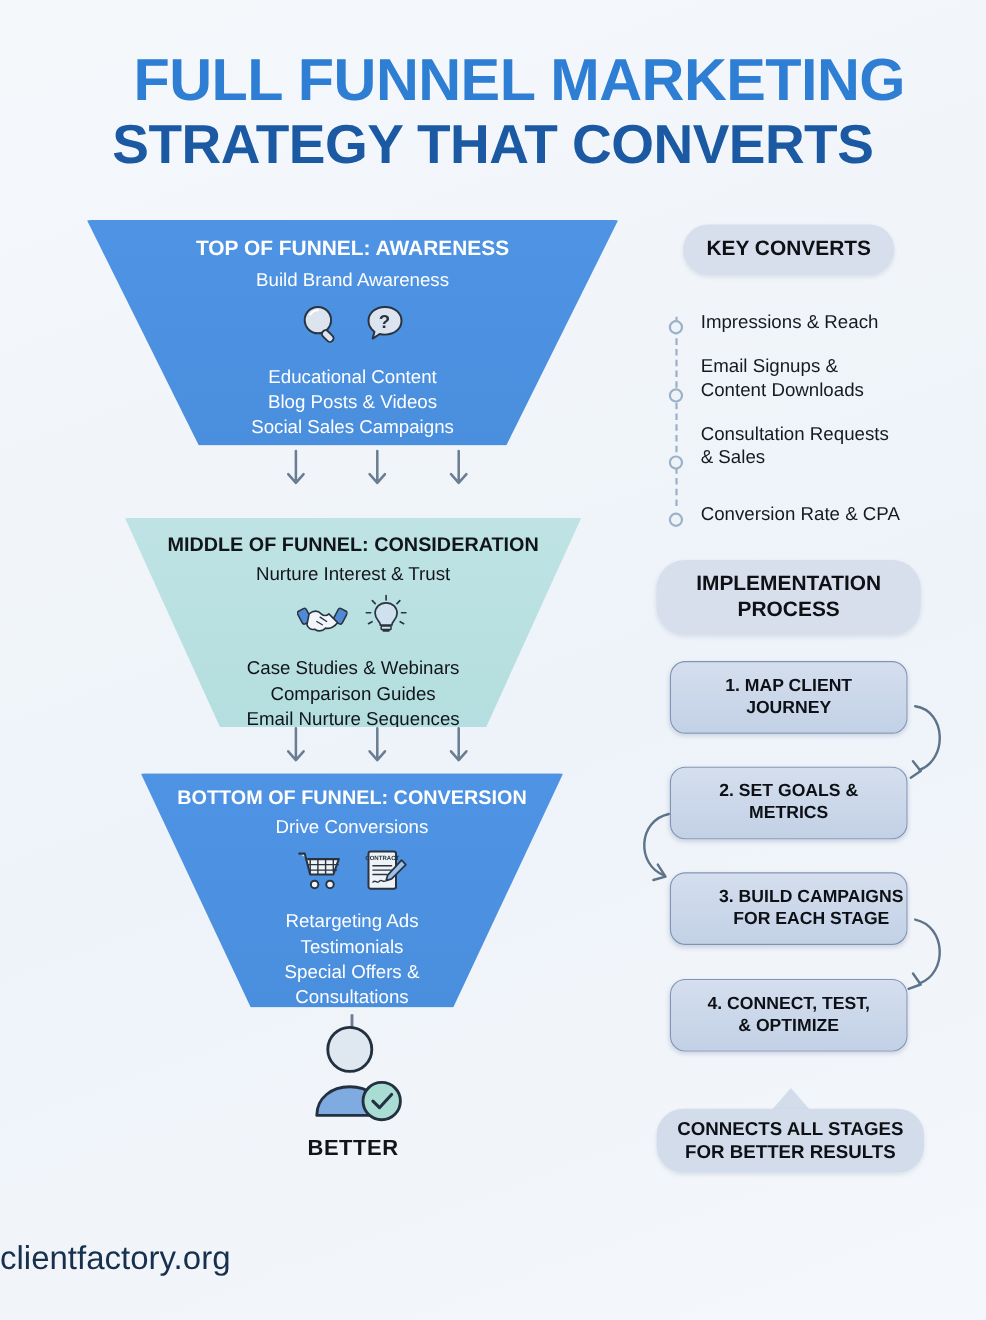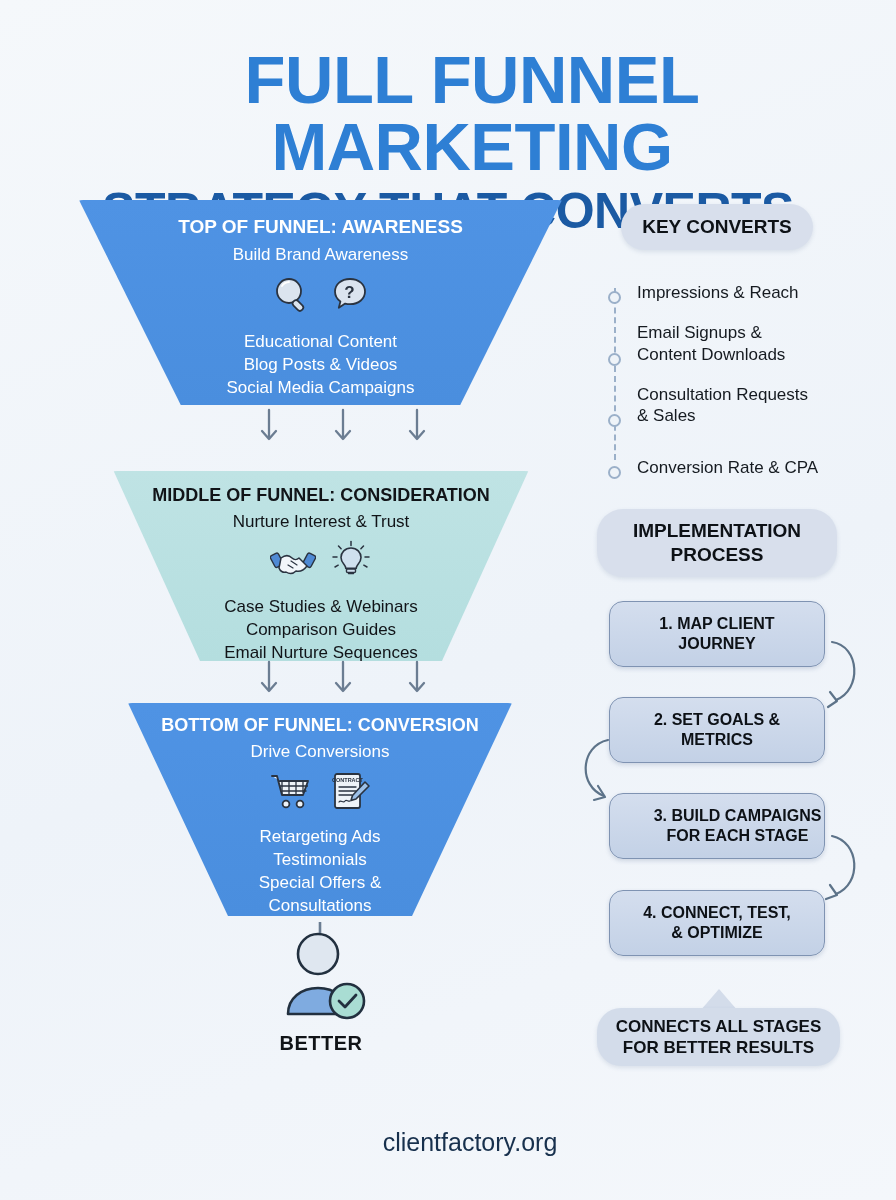--- a/index.html
+++ b/index.html
@@ -11,21 +11,21 @@
   }
   #page {
     position:relative;
     width:896px; height:1200px;
     background:linear-gradient(160deg,#f5f8fb 0%,#eef3f9 55%,#f4f7fb 100%);
   }
 
   
   .title-wrap { position:absolute; top:46px; left:0; width:896px; text-align:center; }
   .title-line { font-weight:bold; letter-spacing:-0.5px; line-height:1.0; }
-  .title-1 { font-size:67px; color:#2e7fd4;padding-left:48px; }
+  .title-1 { font-size:54px; color:#2e7fd4;padding-left:48px; }
   .title-2 { font-size:50px; color:#1b5aa3; margin-top:6px; }
 
   
   .funnel {
     position:absolute;
     display:flex; flex-direction:column; align-items:center;
     text-align:center;
     filter:drop-shadow(0 3px 5px rgba(80,110,150,.22));
   }
   .f-title { font-weight:bold; }
@@ -74,22 +74,22 @@
   
   .arrow-row { position:absolute; display:flex; gap:52px; }
   .arrows-1 { left:258px; top:408px; }
   .arrows-2 { left:258px; top:660px; }
 
   
   .client-wrap { position:absolute; left:236px; top:930px; width:170px; text-align:center; }
   .client-label { font-size:20px; font-weight:bold; color:#111418; margin-top:6px; letter-spacing:.5px; }
 
   
-  .footer { position:absolute; top:1128px; left:0; width:896px; text-align:center;
-            font-size:25px; color:#17304d;padding-left:44px; }
+  .footer { position:absolute; top:1128px; left:0; width:896px; text-align:left;
+            font-size:30px; color:#17304d; }
 
   
   .pill {
     position:absolute;
     background:#d8dfec;
     border-radius:26px;
     text-align:center;
     font-weight:bold;
     color:#0d1116;
     display:flex; align-items:center; justify-content:center;
@@ -171,21 +171,21 @@
       <span>
         <svg width="44" height="44" viewBox="0 0 44 44">
           <path d="M22 6 c9 0 15 5.6 15 12.6 c0 7-6 12.6-15 12.6 c-1.7 0-3.3-.2-4.8-.6 l-6.4 4.2 l1.6-6.2 c-3.3-2.4-5.4-5.9-5.4-10 C7 11.6 13 6 22 6 z" fill="#dbe4ef" stroke="#2a3340" stroke-width="1.8" stroke-linejoin="round"></path>
           <text x="21.5" y="25" font-family="Liberation Sans, sans-serif" font-size="17" font-weight="bold" fill="#2a3340" text-anchor="middle">?</text>
         </svg>
       </span>
     </div>
     <div class="f-items">
       <div>Educational Content</div>
       <div>Blog Posts &amp; Videos</div>
-      <div>Social Media Campaigns</div>
+      <div>Social Sales Campaigns</div>
     </div>
   </div>
 
   <div class="arrow-row arrows-1">
     <svg width="22" height="40" viewBox="0 0 22 40">
         <path d="M11 2 V30 M4 23 L11 31 L18 23" fill="none" stroke="#6b7d92" stroke-width="2.3" stroke-linecap="round" stroke-linejoin="round"></path>
       </svg>
     <svg width="22" height="40" viewBox="0 0 22 40">
         <path d="M11 2 V30 M4 23 L11 31 L18 23" fill="none" stroke="#6b7d92" stroke-width="2.3" stroke-linecap="round" stroke-linejoin="round"></path>
       </svg>

